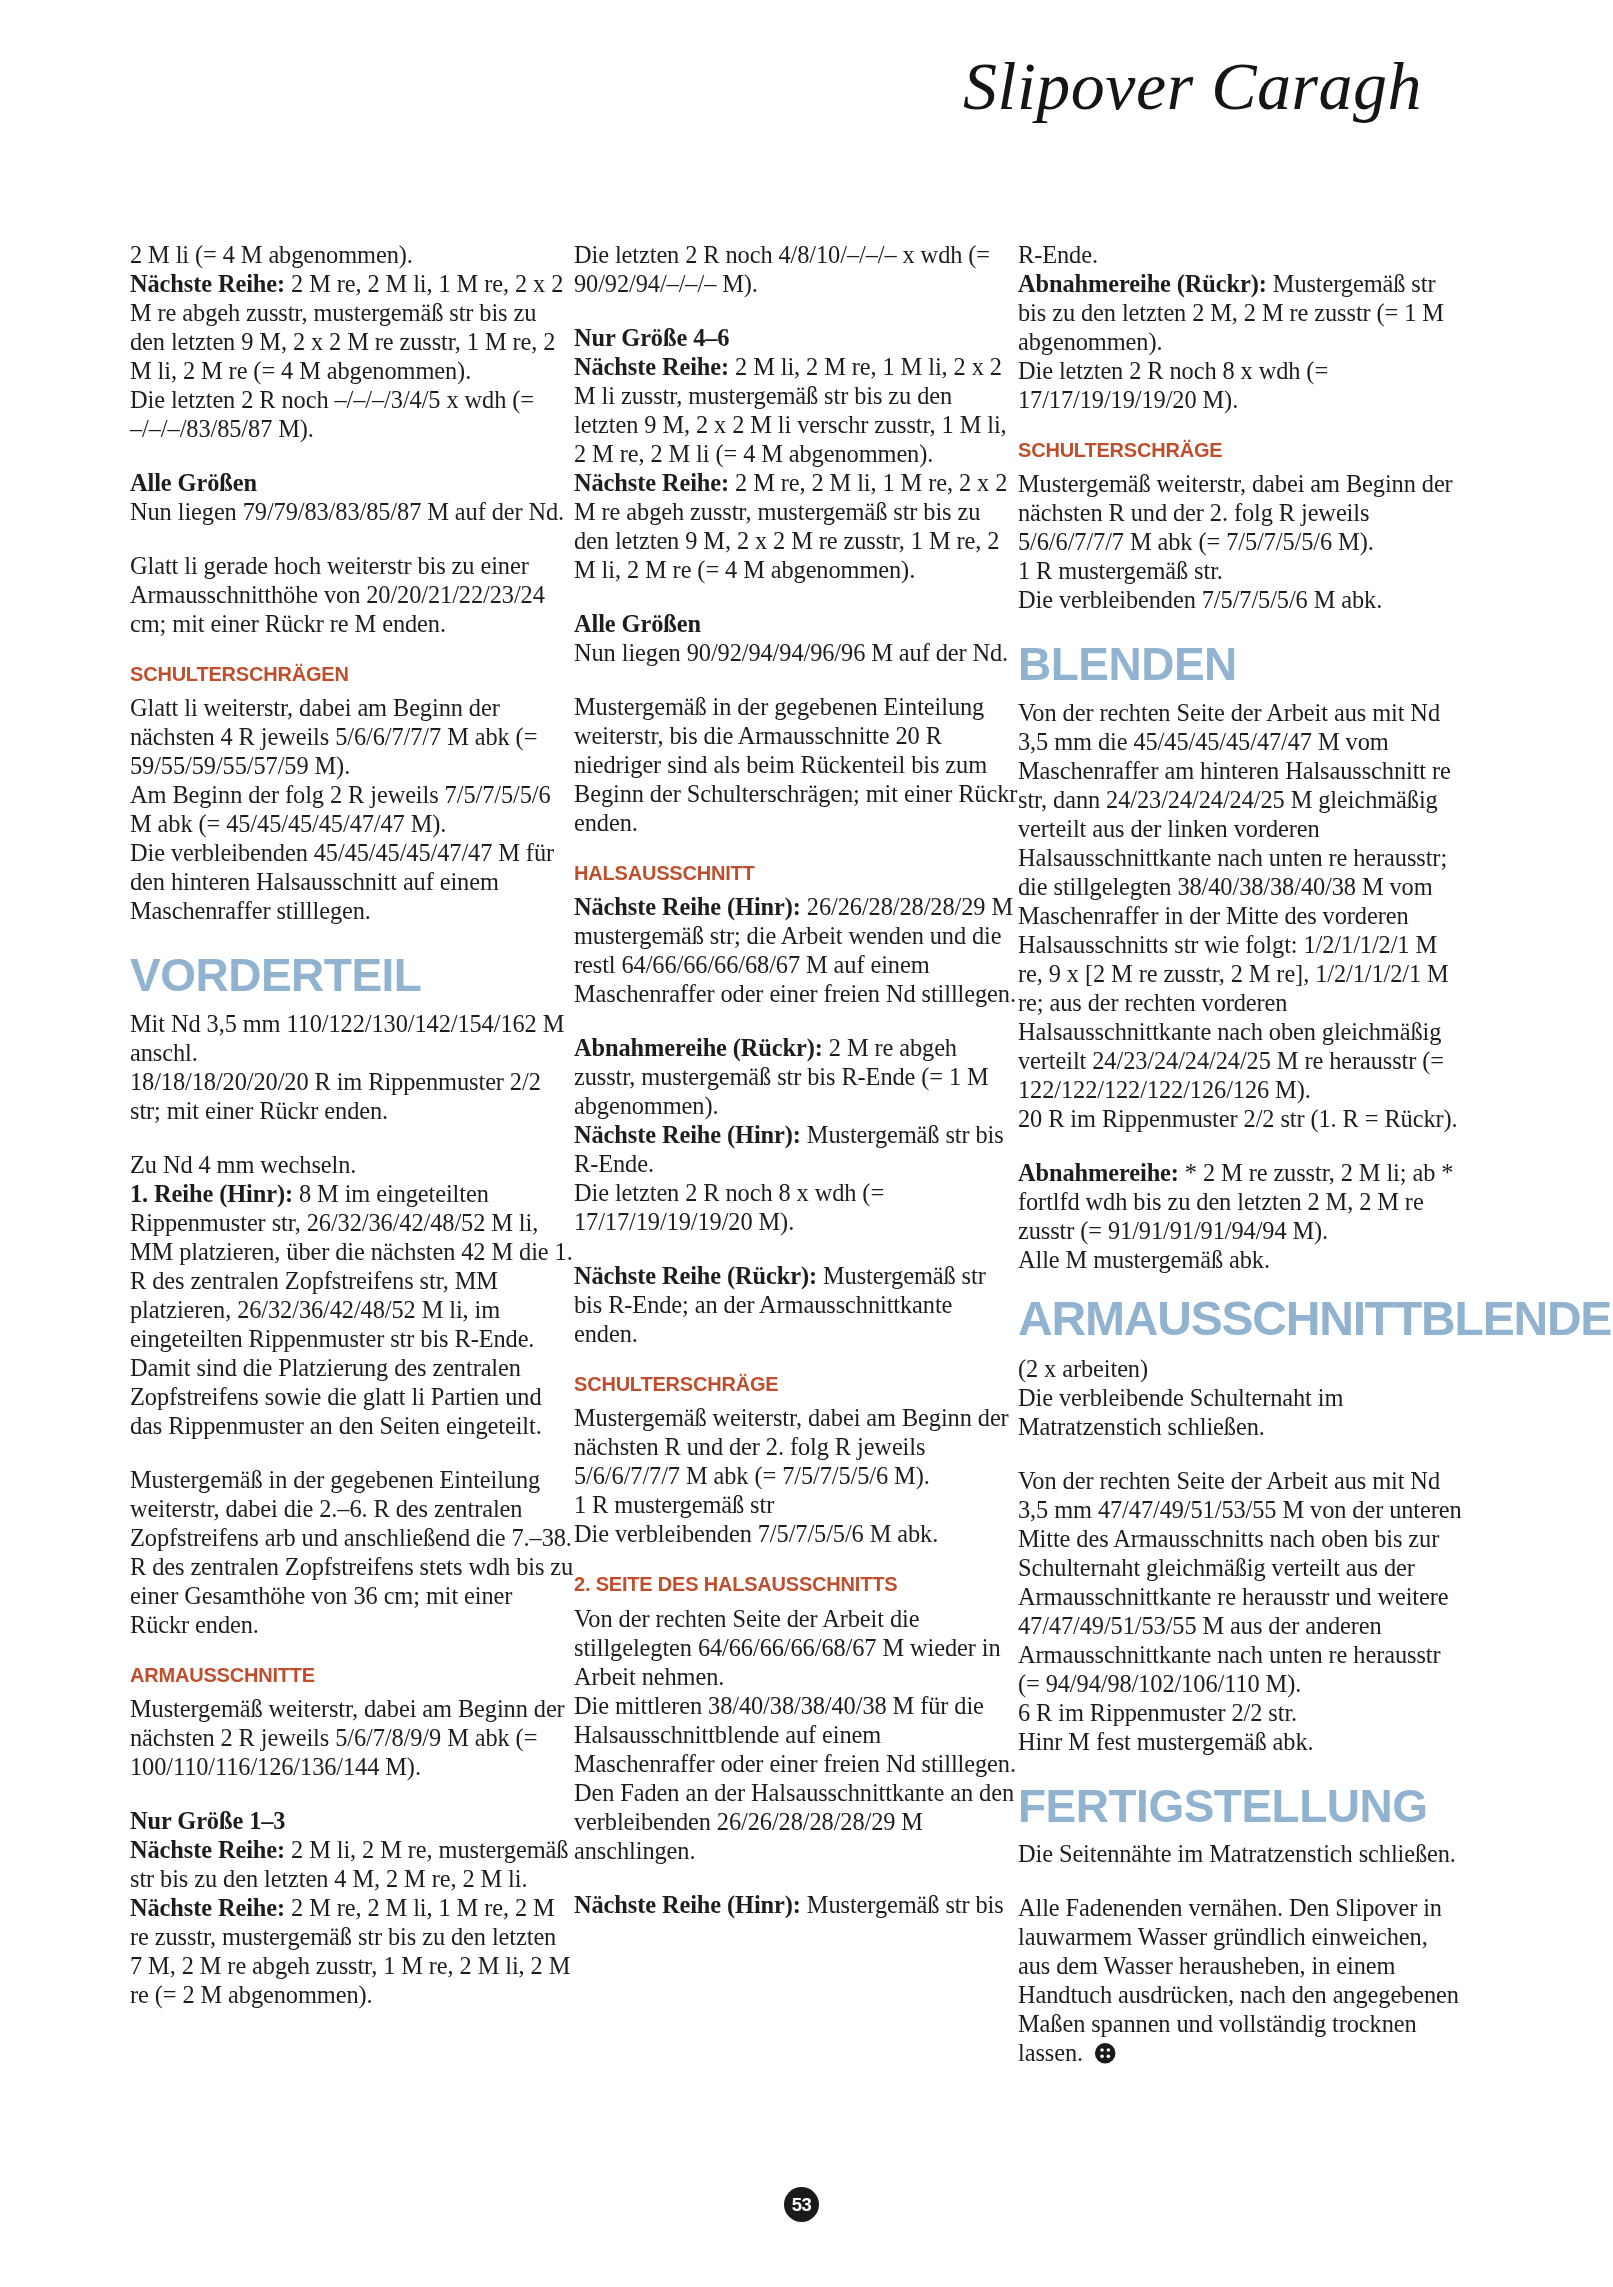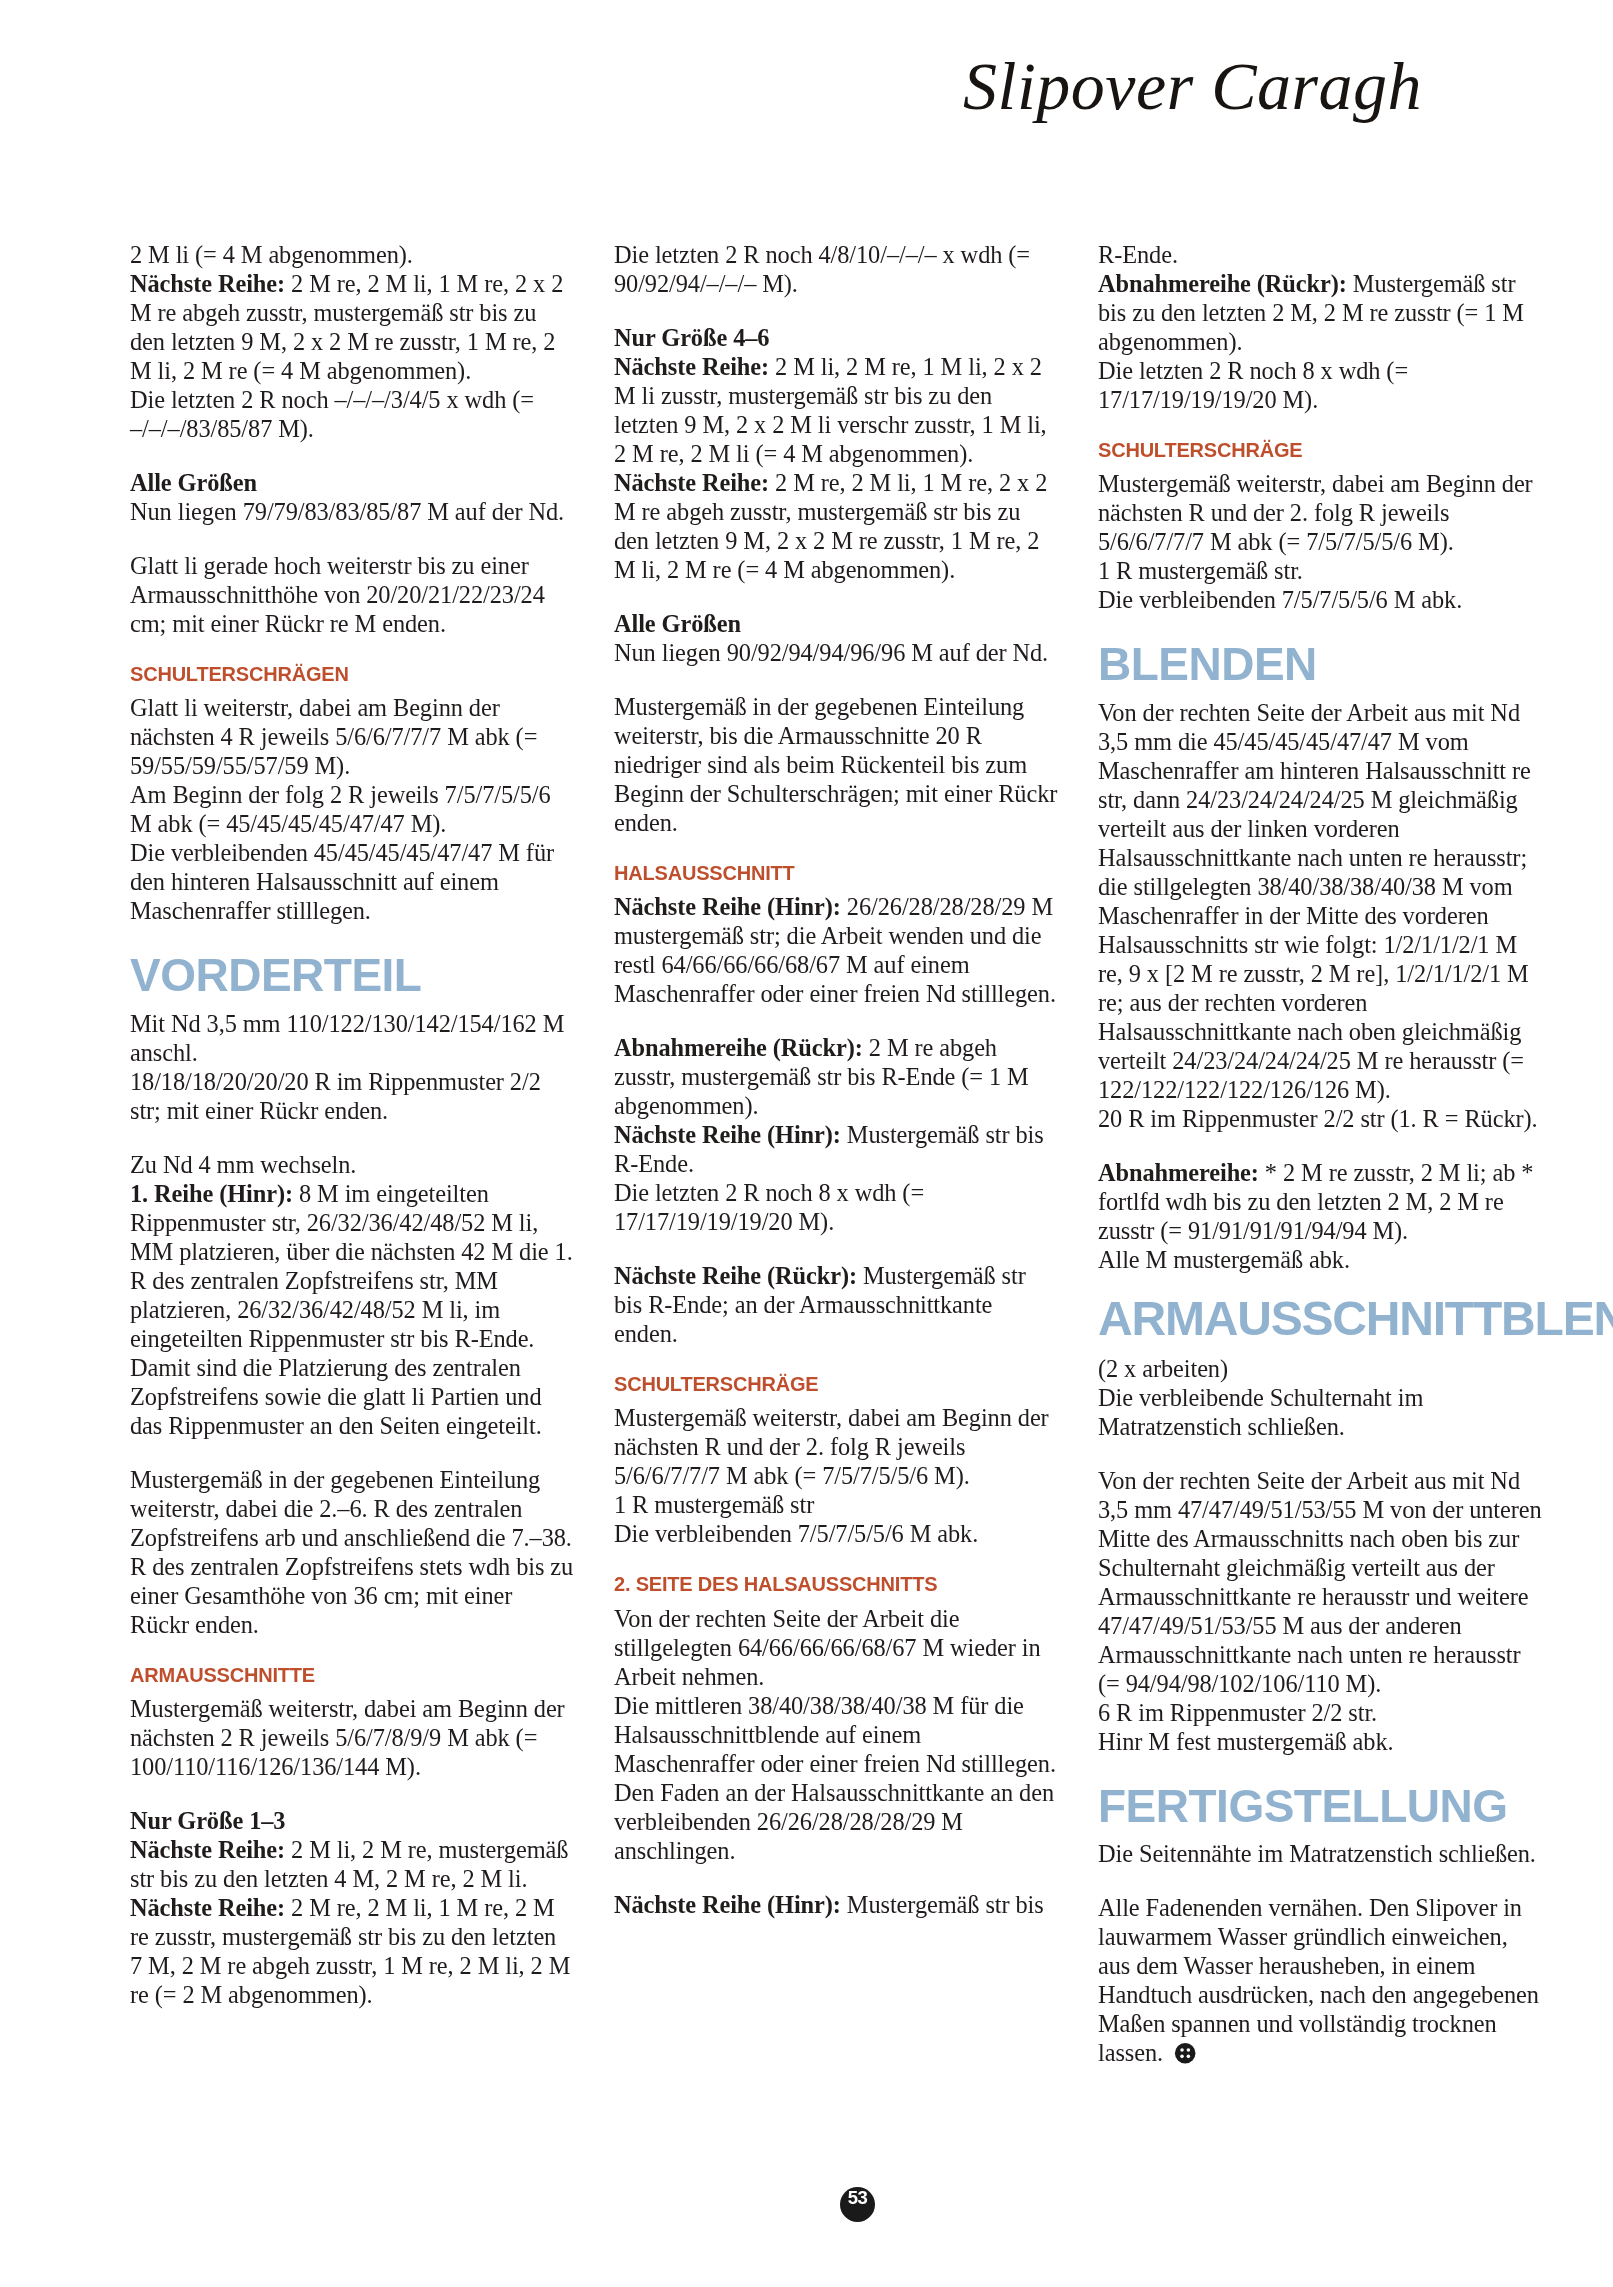--- a/index.html
+++ b/index.html
@@ -22,21 +22,20 @@
     line-height:1.1;
     color:#181412;
     letter-spacing:0.5px;
     white-space:nowrap;
   }
   .columns {
     position:absolute;
     left:130px; top:240px;
     width:1412px;
     display:flex;
-    gap:40px;
     align-items:flex-start;
   }
   .col { flex:0 0 444px; width:444px; }
   .col p {
     font-size:24.4px;
     line-height:29px;
     letter-spacing:-0.1px;
     color:var(--ink, #201c1b);
   }
   .col p .b { font-weight:bold; }
@@ -57,26 +56,26 @@
     line-height:1.02;
     letter-spacing:-0.5px;
     color:var(--major, #92b3cf);
     margin:27px 0 9.8px 0;
     white-space:nowrap;
   }
   .h-blue.fit { font-size:48px; letter-spacing:-1.2px; margin-top:21px; }
   .btn-icon { vertical-align:-2.9px; margin-left:4.9px; }
   .pageno {
     position:absolute;
-    left:840px; top:2187px;
+    left:784px; top:2187px;
     width:35px; height:35px;
     border-radius:50%;
     background:var(--badge, #1a1a1a);
     color:#ffffff;
-    display:flex; align-items:flex-start; justify-content:center;
+    display:flex; align-items:center; justify-content:center;
     font-family:"Liberation Sans", sans-serif;
     font-weight:bold;
     font-size:18.5px;
     letter-spacing:-0.5px;
   }
 </style>
 </head>
 <body>
 
 <div class="page" style="--accent: #BF4F2C; --major: #92B3CF; --ink: #201C1B; --badge: #1A1A1A;">

